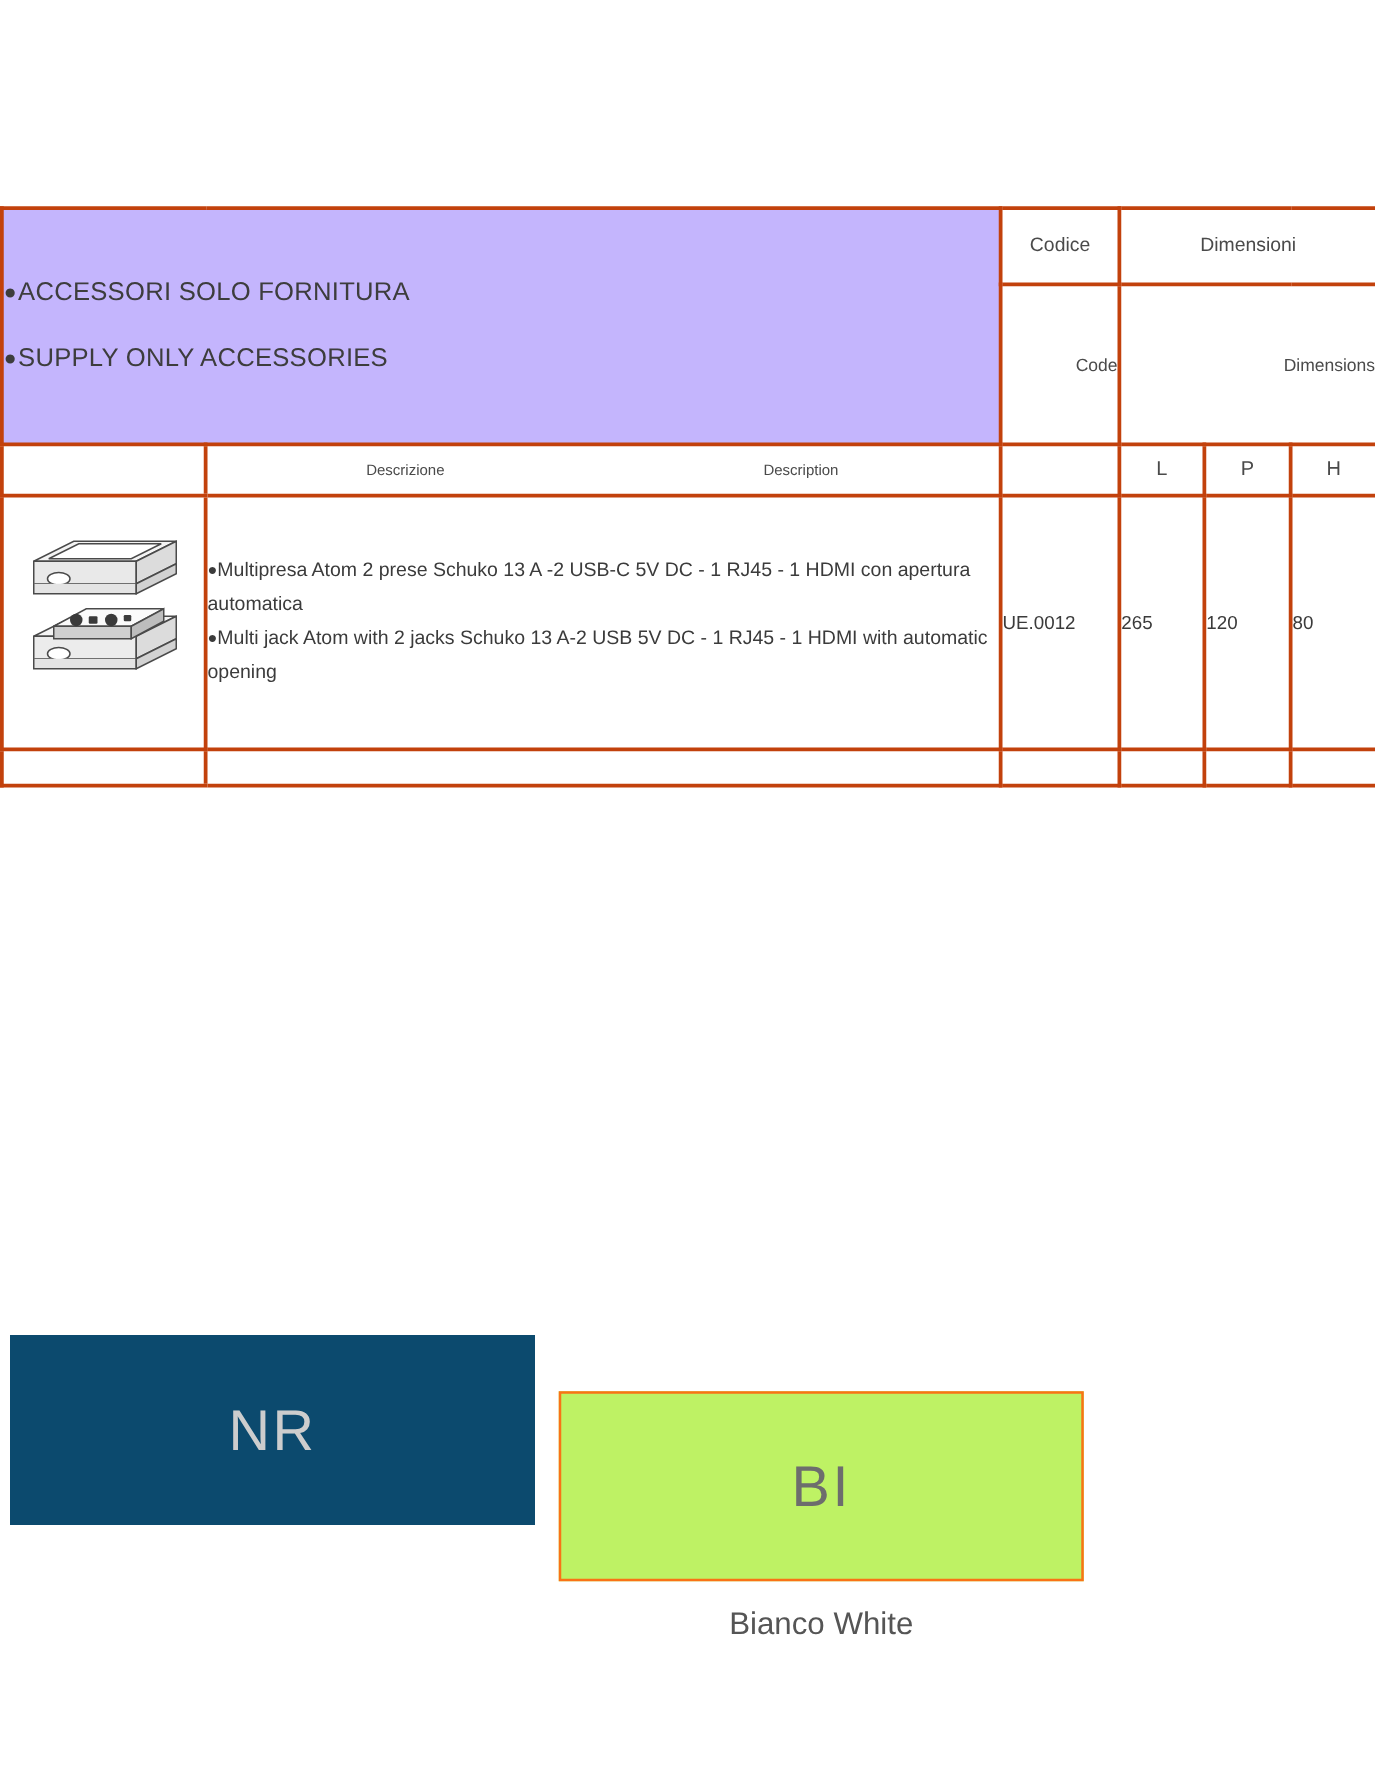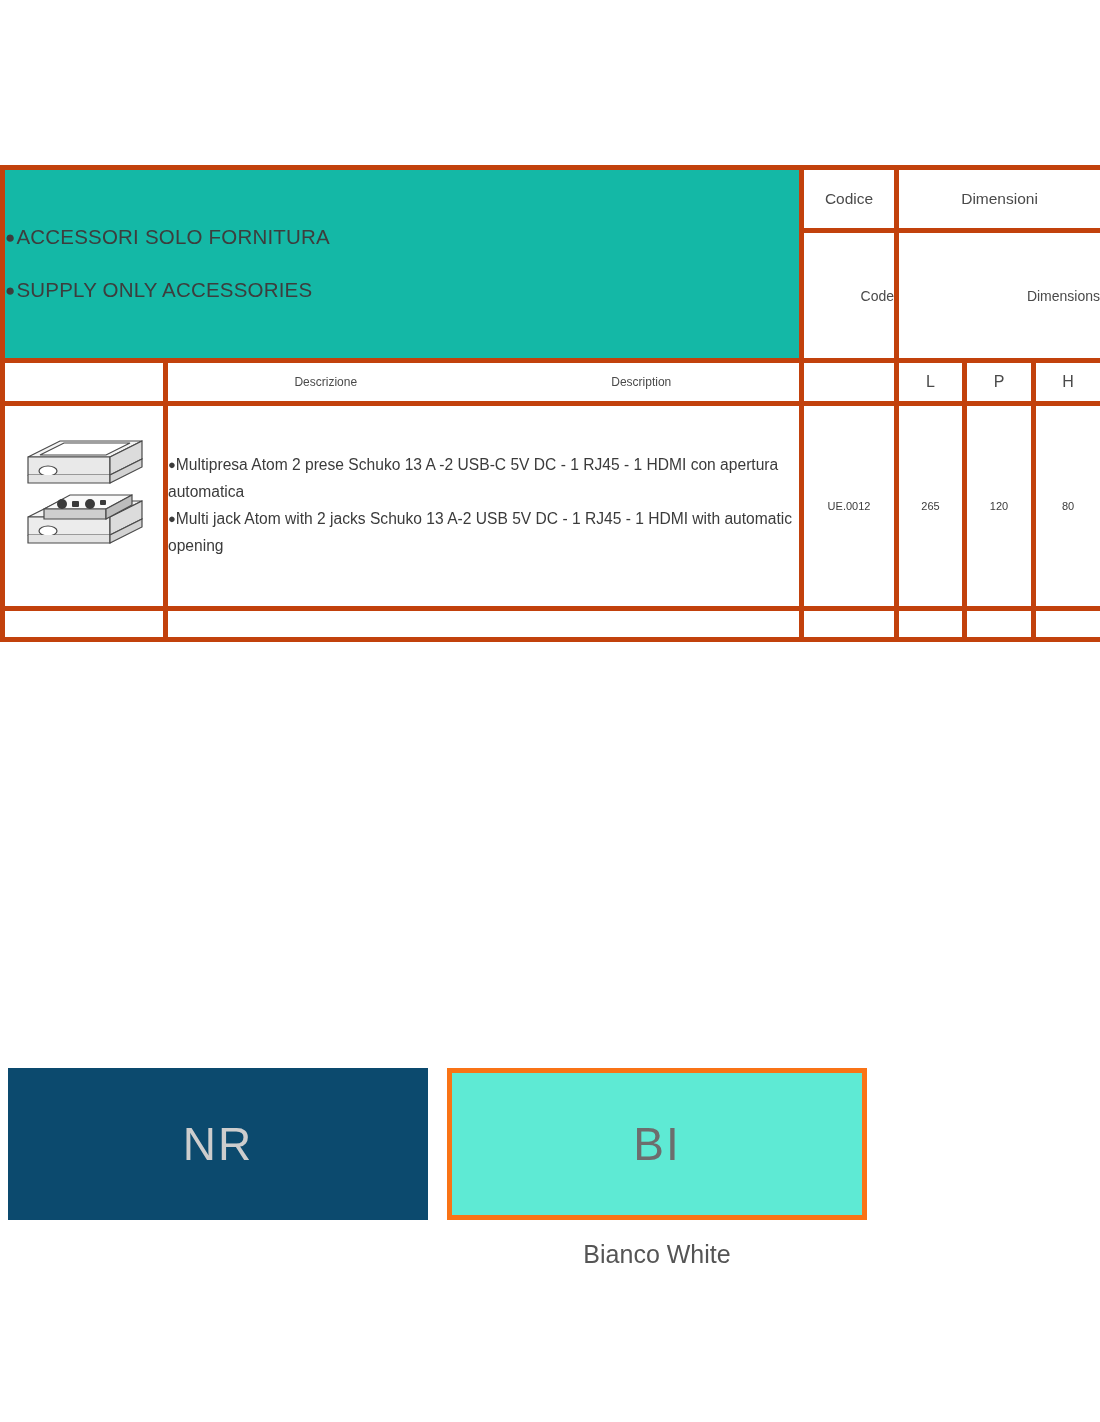--- a/index.html
+++ b/index.html
@@ -19,27 +19,27 @@
   
   .product-table {
     position: absolute;
     left: 0;
     top: 165px;
     width: 1100px;
     border-collapse: collapse;
     table-layout: fixed;
   }
   .product-table td {
-    border: 5px solid #c2410c;
+    border: 3px solid #c2410c;
     vertical-align: middle;
     padding: 0;
   }
 
   .hdr-band {
-    background: #14b8a6;
+    background: #c4b5fd;
     margin-top: 24px;
   }
   .hdr-title-cell {
     padding: 18px 20px 18px 14px;
     vertical-align: middle;
   }
   .hdr-line {
     font-size: 20.5px;
     color: #3d3d3d;
     letter-spacing: 0.2px;
@@ -98,22 +98,21 @@
     font-size: 15.6px;
     line-height: 1.72;
     color: #3b3b3b;
   }
   .desc-cell .bullet {
     font-size: 13px;
     position: relative;
     top: -1px;
   }
   .code-cell, .num-cell {
-    text-align: center;
-    font-size: 11px;
+    font-size: 15px;
     color: #3b3b3b;
   }
   .spacer-row td {
     height: 26px;
   }
 
   
   .prod-img {
     display: block;
     margin: 0 auto;
@@ -138,23 +137,24 @@
     width: 100%;
     height: 152px;
     display: flex;
     align-items: center;
     justify-content: center;
   }
   .swatch-chip.nr {
     background: #0c4a6e;
   }
   .swatch-chip.bi {
-    background: #5eead4;
-    border: 5px solid #f97316;
+    background: #bef264;
+    border: 2px solid #f97316;
     box-sizing: border-box;
+    margin-top: 45px;
   }
   .swatch-code {
     font-size: 46px;
     letter-spacing: 2px;
     font-weight: 400;
   }
   .swatch-chip.nr .swatch-code { color: #cdcdcd; }
   .swatch-chip.bi .swatch-code { color: #6d6d6d; }
 
   .swatch-label {

